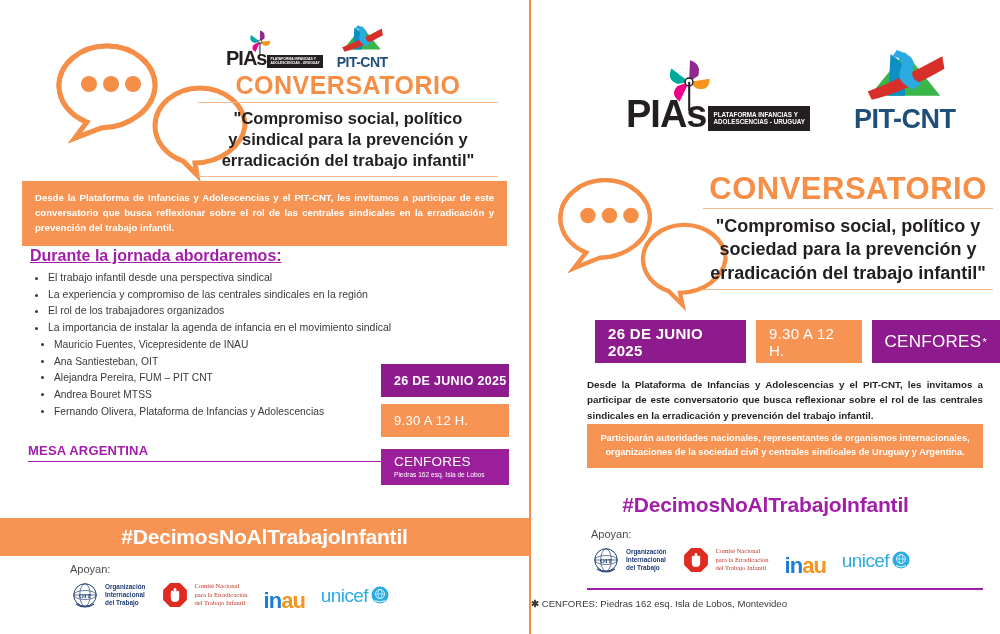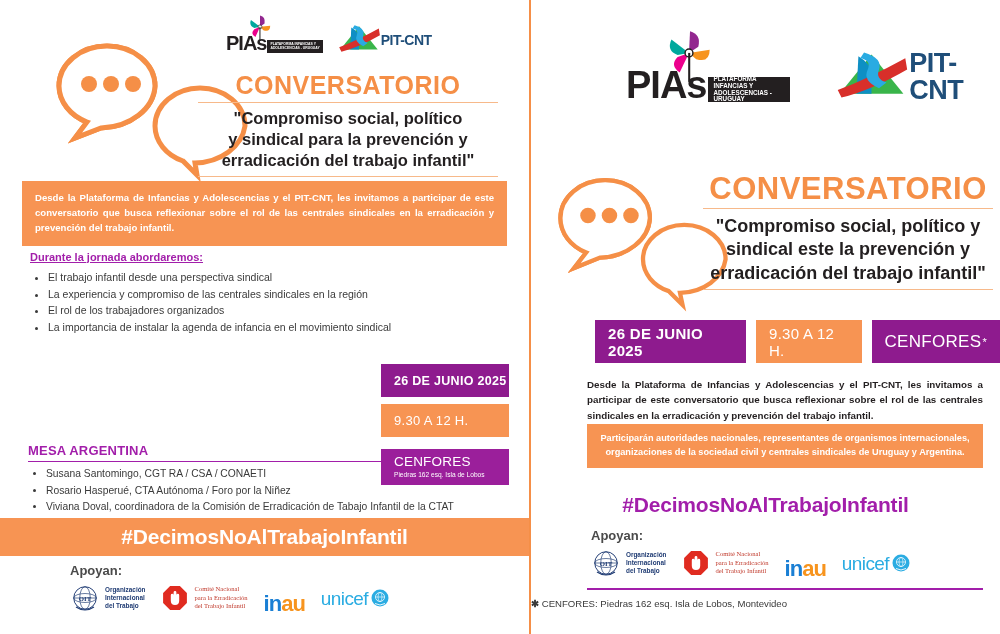--- a/index.html
+++ b/index.html
@@ -58,21 +58,21 @@
     font-weight: bold;
     line-height: 1.05;
     display: flex;
     flex-direction: column;
     justify-content: center;
   }
   .pinwheel { position: relative; }
 
   .pitcnt-lockup {
     display: flex;
-    flex-direction: row;
+    flex-direction: column;
     align-items: center;
   }
   .pitcnt-word {
     font-weight: bold;
     color: #1f4e79;
     letter-spacing: -0.5px;
     line-height: 1;
   }
 
   .l-bubbles {
@@ -116,21 +116,21 @@
     line-height: 1.55;
     text-align: justify;
     padding: 10px 13px;
     box-sizing: border-box;
   }
 
   .l-section-head {
     color: #a21eaa;
     font-weight: bold;
     text-decoration: underline;
-    font-size: 11px;
+    font-size: 16px;
   }
   .l-abordaremos {
     position: absolute;
     left: 30px; top: 247px;
     width: 420px;
   }
   .l-list {
     margin: 4px 0 0 0;
     padding-left: 18px;
     list-style: disc;
@@ -213,24 +213,23 @@
     font-size: 21px;
     letter-spacing: -0.2px;
   }
 
   .l-footer {
     position: absolute;
     left: 70px; top: 563px;
     width: 440px;
   }
   .apoyan {
-    font-size: 13px;
+    font-size: 11px;
     color: #4a4a4a;
     margin-bottom: 3px;
-    font-weight: bold;
   }
   .footer-logos {
     display: flex;
     align-items: center;
     gap: 16px;
   }
 
   
   .oit-lockup, .conaeti-lockup { display:flex; align-items:center; gap:5px; }
   .oit-text { font-size: 6.4px; color:#1f3b73; line-height:1.28; font-weight:bold; }
@@ -405,29 +404,31 @@
       <span class="l-section-head">Durante la jornada abordaremos:</span>
       <ul class="l-list">
         <li>El trabajo infantil desde una perspectiva sindical</li>
         <li>La experiencia y compromiso de las centrales sindicales en la región</li>
         <li>El rol de los trabajadores organizados</li>
         <li>La importancia de instalar la agenda de infancia en el movimiento sindical</li>
       </ul>
     </div>
 
     <div class="l-mesa-uy">
+      <ul class="l-list">
+        <li>Mauricio Fuentes, Vicepresidente de INAU</li>
+        <li>Ana Santiesteban, OIT</li>
+        <li>Alejandra Pereira, FUM – PIT CNT</li>
+        <li>Andrea Bouret MTSS</li>
+        <li>Fernando Olivera, Plataforma de Infancias y Adolescencias</li>
+      </ul>
     </div>
 
     <div class="l-mesa-ar">
       <div class="mesa-title" style="width:445px;">MESA ARGENTINA</div>
-      <ul class="l-list">
-        <li>Susana Santomingo, CGT RA / CSA / CONAETI</li>
-        <li>Rosario Hasperué, CTA Autónoma / Foro por la Niñez</li>
-        <li>Viviana Doval, coordinadora de la Comisión de Erradicación de Tabajo Infantil de la CTAT</li>
-      </ul>
     </div>
 
     <div class="chip chip-date">26 DE JUNIO 2025</div>
     <div class="chip chip-time">9.30 A 12 H.</div>
     <div class="chip chip-venue">
       <span class="v1">CENFORES</span>
       <span class="v2">Piedras 162 esq. Isla de Lobos</span>
     </div>
 
     <div class="l-hashtag-bar">
@@ -523,21 +524,21 @@
       <path d="M108 56 a52 44 0 1 0 -104 0 a52 44 0 0 0 30 40 l-14 18 l30 -12 a60 48 0 0 0 58 -46 Z" fill="#ffffff" stroke="#f58f47" stroke-width="5"></path>
       <circle cx="36" cy="53" r="9" fill="#f58f47"></circle>
       <circle cx="61" cy="53" r="9" fill="#f58f47"></circle>
       <circle cx="86" cy="53" r="9" fill="#f58f47"></circle>
     </svg>
 
     <div class="r-head">
       <span class="conversatorio">CONVERSATORIO</span>
       <div class="quote">
         <div>"Compromiso social, político y</div>
-        <div>sindical este la prevención y</div>
+        <div>sociedad para la prevención y</div>
         <div>erradicación del trabajo infantil"</div>
       </div>
     </div>
 
     <div class="r-chips">
       <div class="r-chip r-chip-date">26 DE JUNIO 2025</div>
       <div class="r-chip r-chip-time">9.30 A 12 H.</div>
       <div class="r-chip r-chip-venue">
         <span>CENFORES</span>
           <span class="star">*</span>

